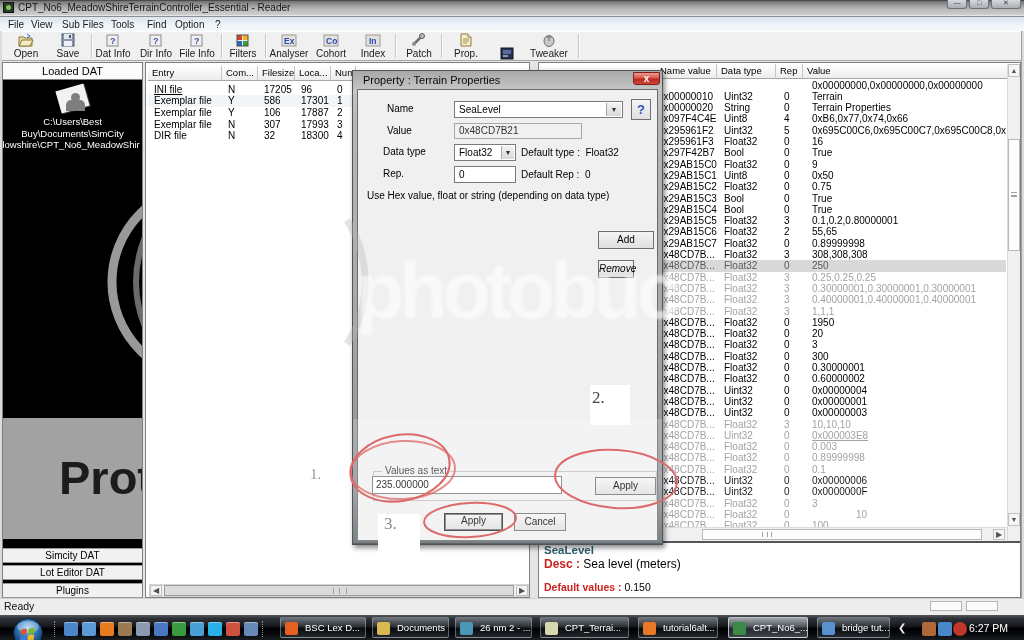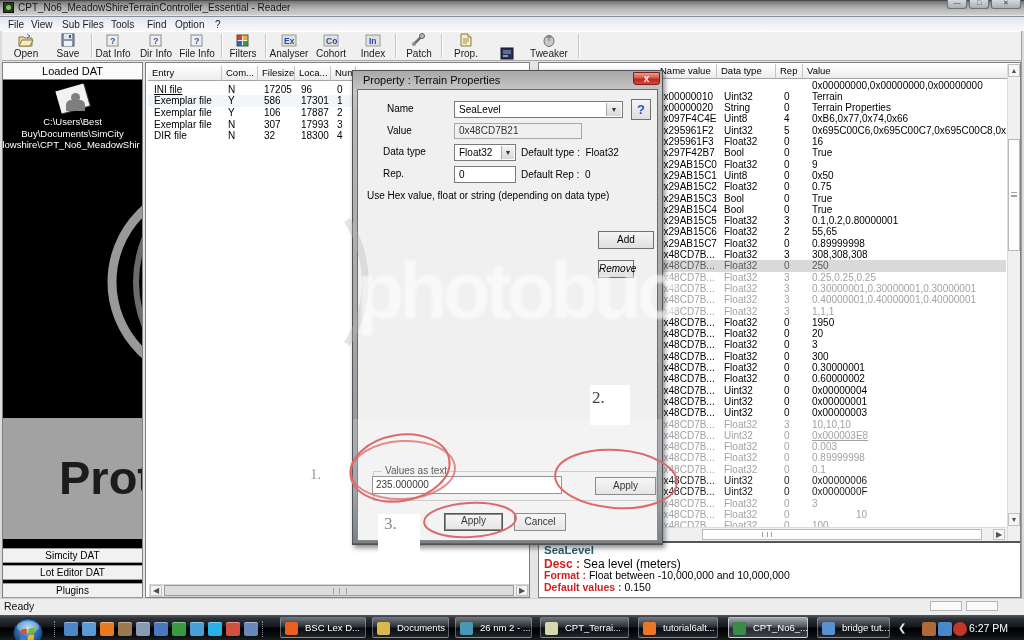--- a/index.html
+++ b/index.html
@@ -489,21 +489,20 @@
           <div class="abs" style="left:162px;top:1px;width:280px;height:11px;background:#fdfdfd;border:1px solid #b8b8b8;"></div>
           <div class="abs" style="left:222px;top:4px;width:10px;height:5px;border-left:1px solid #a0a0a0;border-right:1px solid #a0a0a0;">
             <i style="position:absolute;left:4px;top:0;width:1px;height:5px;background:#a0a0a0;"></i>
           </div>
           <div class="abs" style="left:453px;top:1px;width:12px;height:11px;background:#f5f5f5;border:1px solid #c0c0c0;font-size:8px;text-align:center;line-height:10px;color:#505050;">▶</div>
         </div>
       </div>
     <div id="rdesc" class="abs" style="left: 0px; top: 478px; width: 481px; height: 56px; background: rgb(255, 255, 255); border-top: 2px solid rgb(85, 85, 85);">
         <div class="abs" style="left:5px;top:1px;font-size:11.5px;font-weight:bold;color:#2d5f6b;">SeaLevel</div>
         <div class="abs" style="left:5px;top:14px;font-size:12px;"><b style="color:#cc2222;">Desc :</b> Sea level (meters)</div>
-        <div class="abs" style="left:5px;top:26px;font-size:10.5px;"><b style="color:#cc2222;">Format :</b> Float between -10,000,000 and 10,000,000</div>
         <div class="abs" style="left:5px;top:38px;font-size:10.5px;"><b style="color:#cc2222;">Default values :</b> 0.150</div>
       </div>
   </div>
 
   <div id="statusbar" class="abs">
       <span style="position:absolute;left:4px;top:1px;">Ready</span>
     <span class="abs" style="left:930px;top:2px;width:32px;height:10px;background:#fafafa;border:1px solid #b5b5b5;"></span>
     <span class="abs" style="left:966px;top:2px;width:32px;height:10px;background:#fafafa;border:1px solid #b5b5b5;"></span>
   </div>
 

